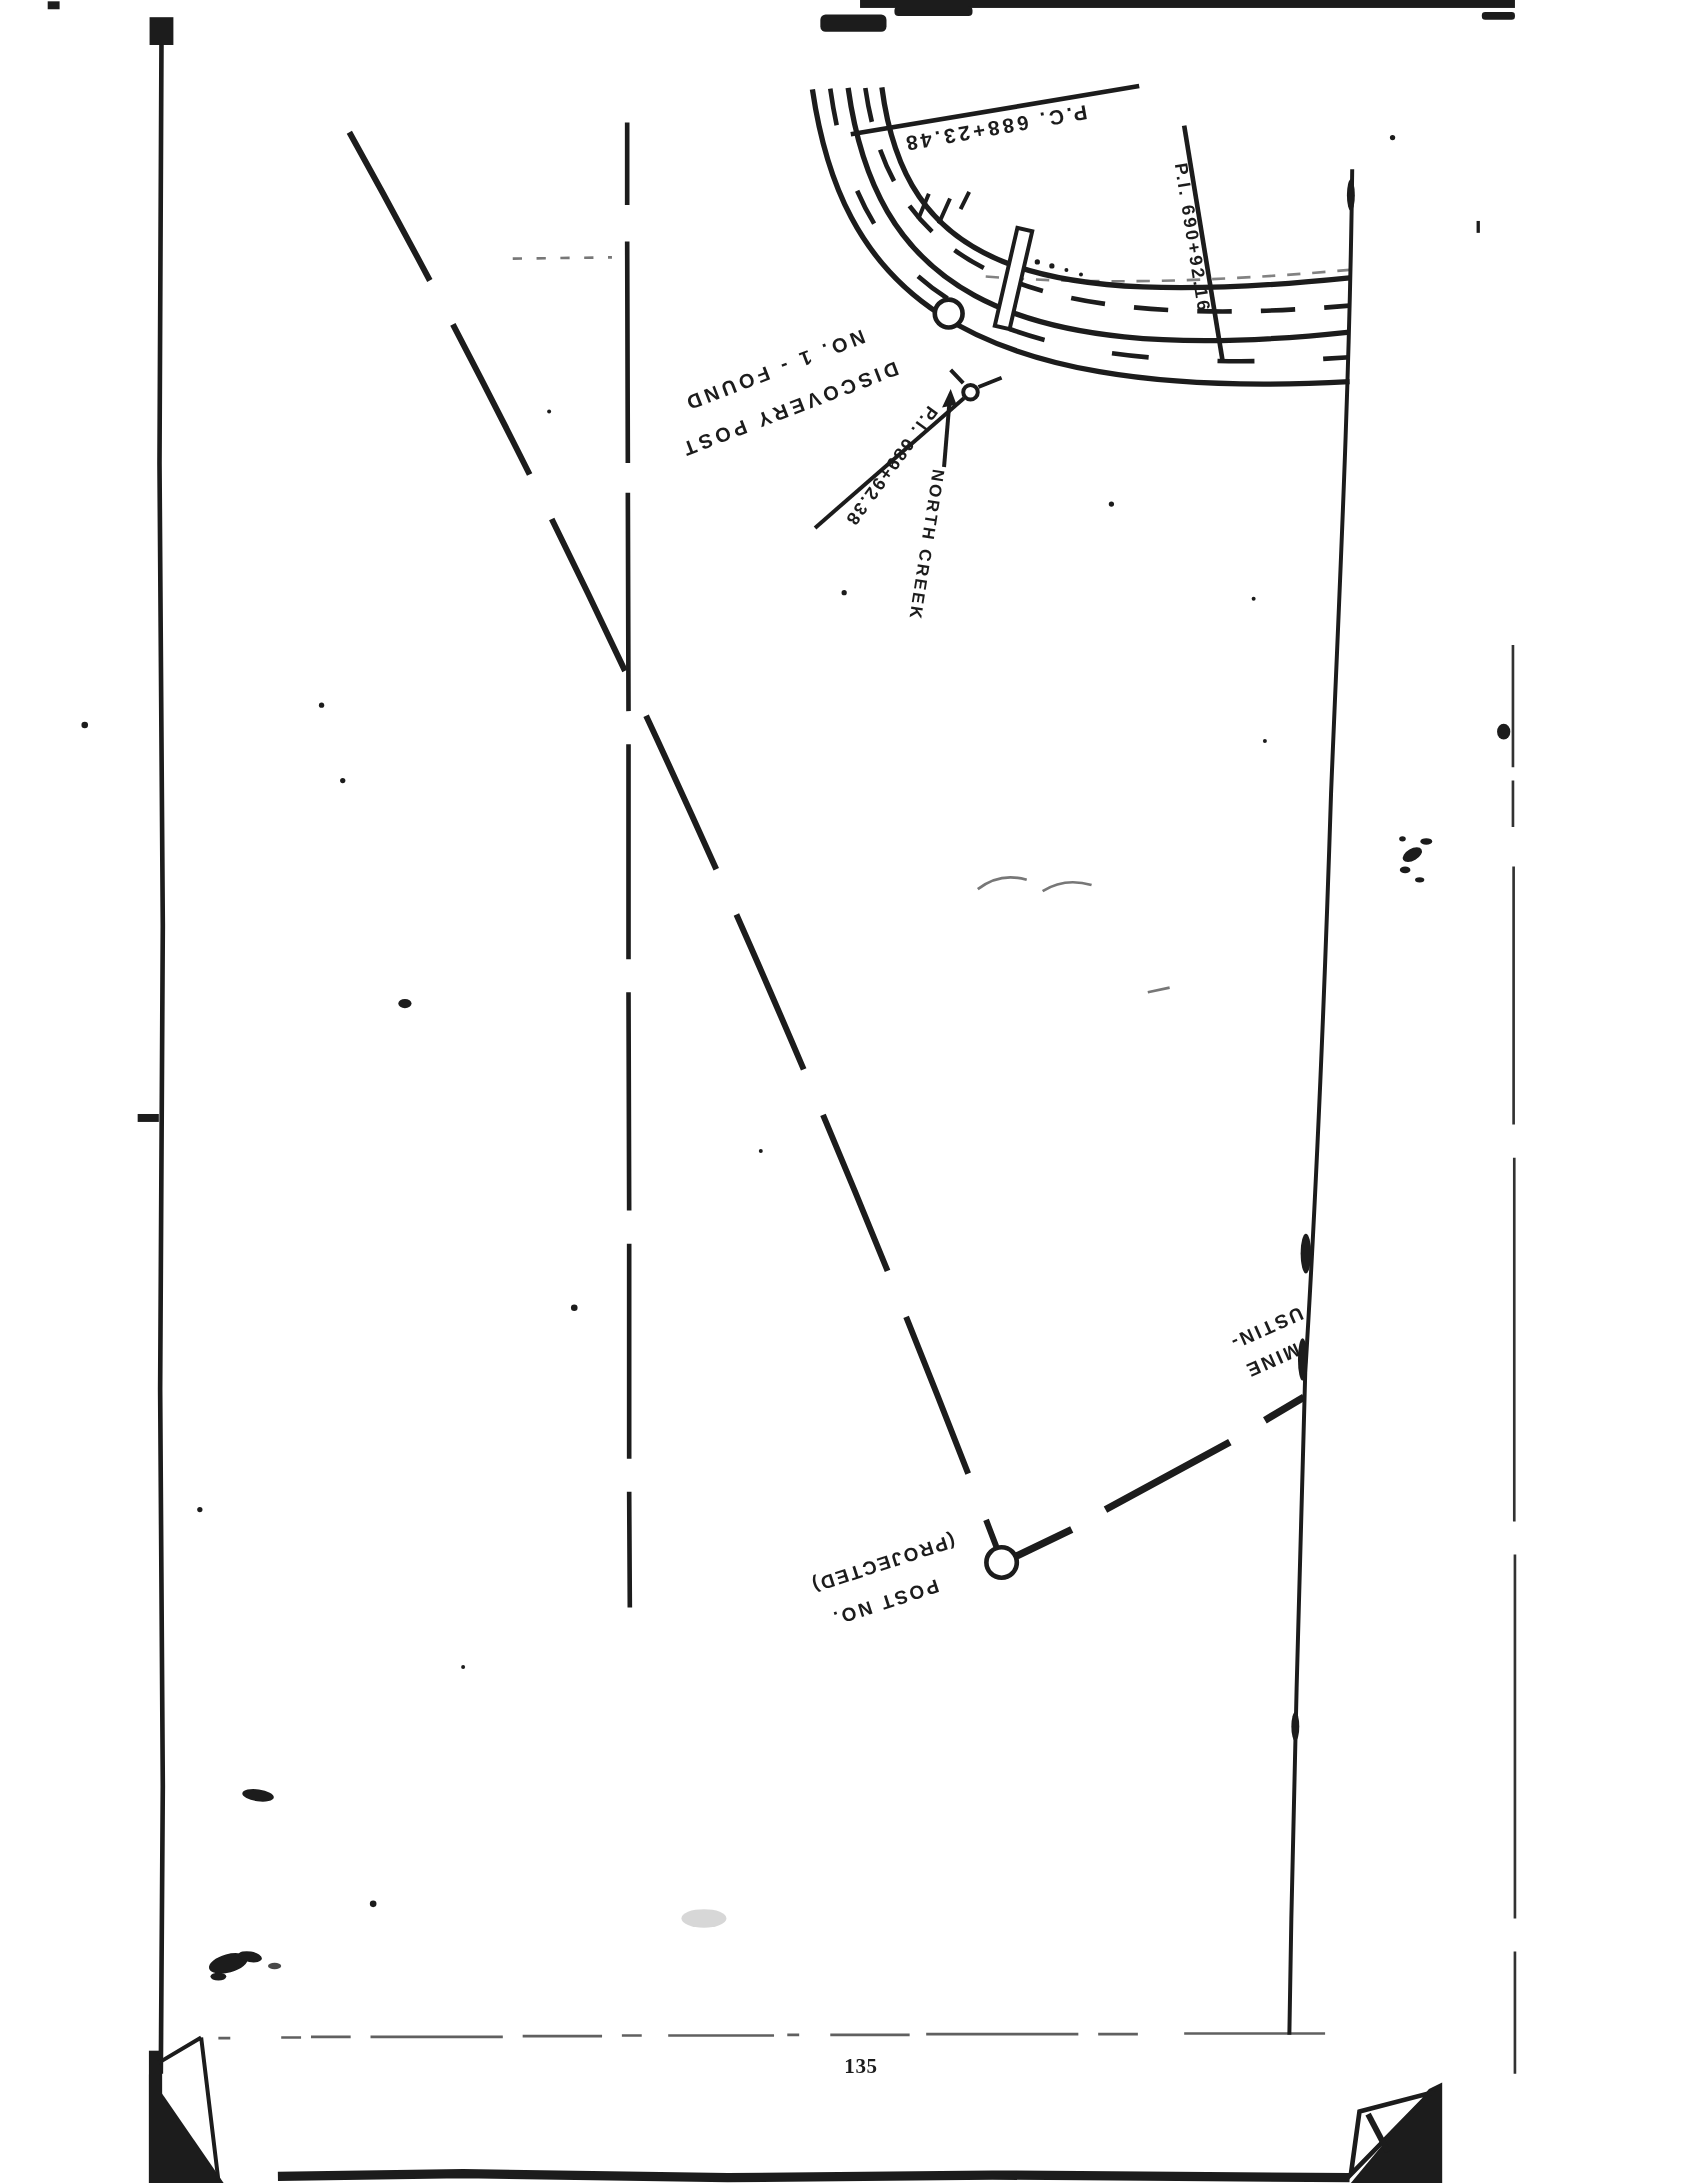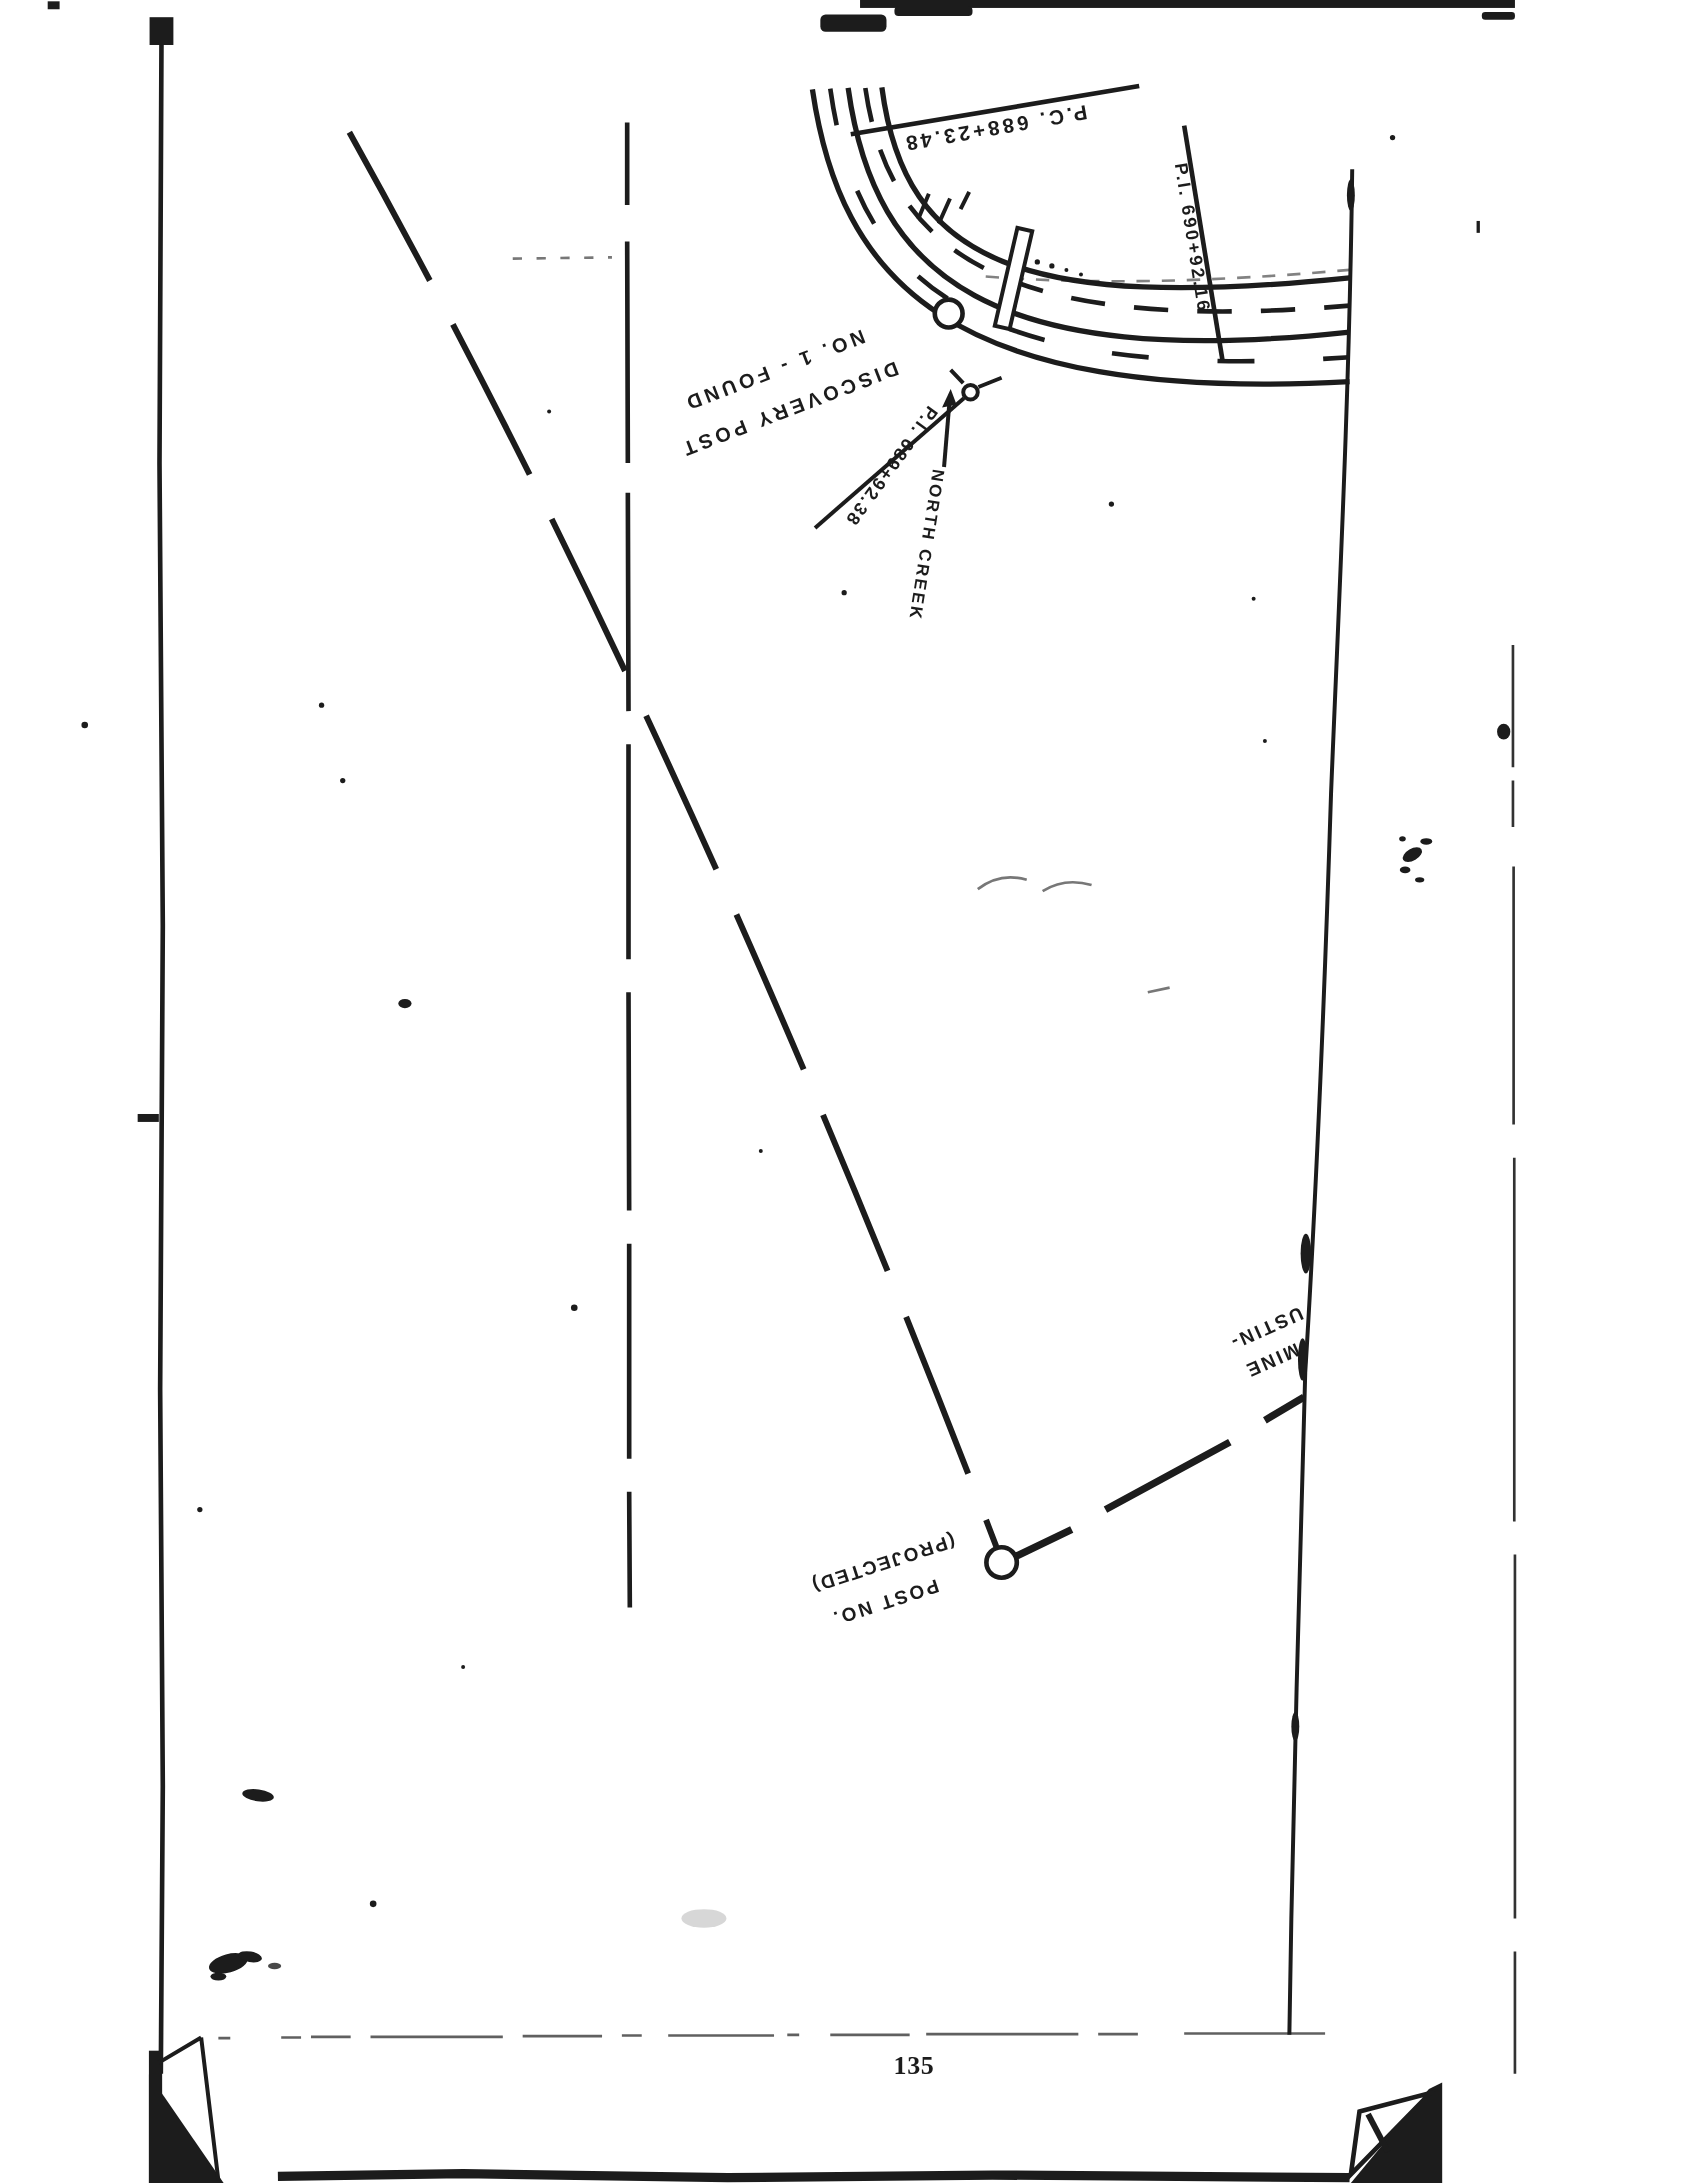--- a/index.html
+++ b/index.html
@@ -161,16 +161,16 @@
   <div class="label hand" style="left:891px;top:466px;font-size:18px;letter-spacing:2px;transform:translate(-50%,-50%) rotate(126deg);">P.I. 689+92.38</div>
 
   <div class="label hand" style="left:926px;top:545px;font-size:17px;letter-spacing:2.6px;transform:translate(-50%,-50%) rotate(99deg);">NORTH CREEK</div>
 
   <div class="label hand" style="left:1272px;top:1360px;font-size:19px;letter-spacing:2.6px;transform:translate(-50%,-50%) rotate(156deg);">MINE</div>
   <div class="label hand" style="left:1266px;top:1328px;font-size:19px;letter-spacing:2.6px;transform:translate(-50%,-50%) rotate(156deg);">USTIN-</div>
 
   <div class="label hand" style="left:885px;top:1602px;font-size:19px;letter-spacing:2.6px;transform:translate(-50%,-50%) rotate(162deg);">POST NO.</div>
   <div class="label hand" style="left:883px;top:1563px;font-size:19px;letter-spacing:2px;transform:translate(-50%,-50%) rotate(162deg);">(PROJECTED)</div>
 
-  <div class="label serif" style="left:914px;top:2066px;font-size:26px;letter-spacing:0.7px;transform:translate(-50%,-50%);">135</div>
+  <div class="label serif" style="left:861px;top:2066px;font-size:21px;letter-spacing:0.7px;transform:translate(-50%,-50%);">135</div>
 
 </div>
 
 
 </body></html>

